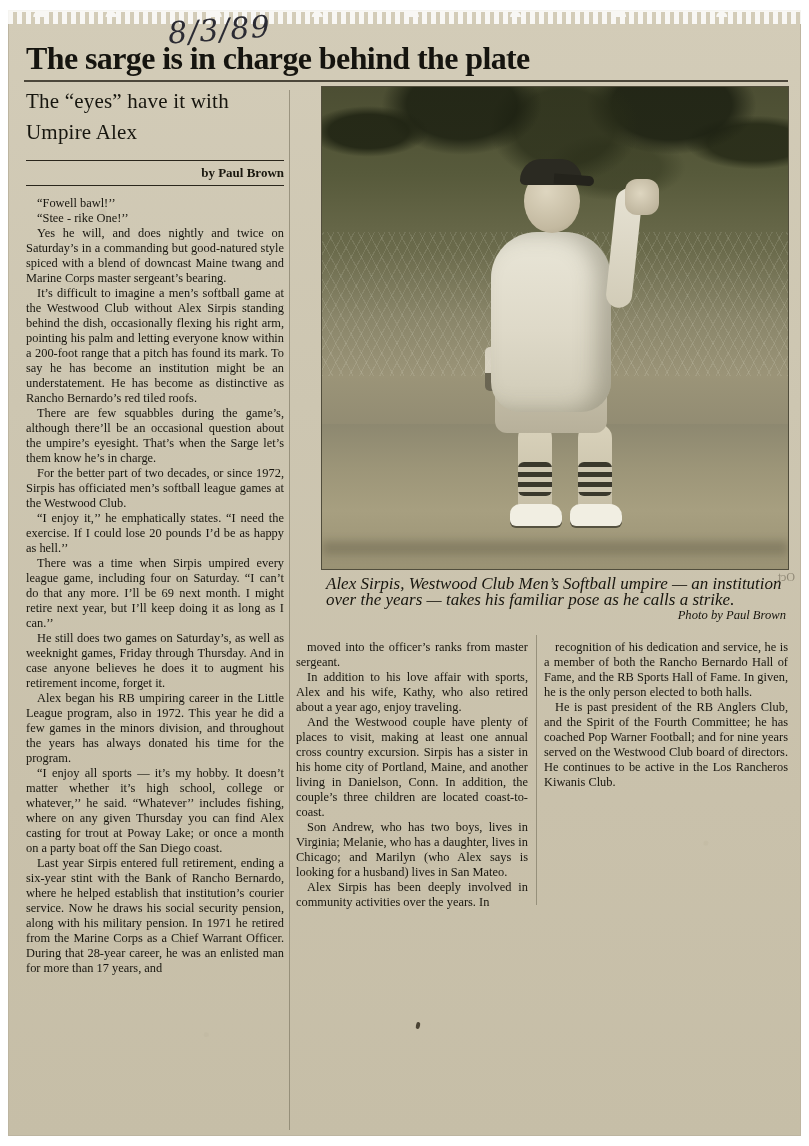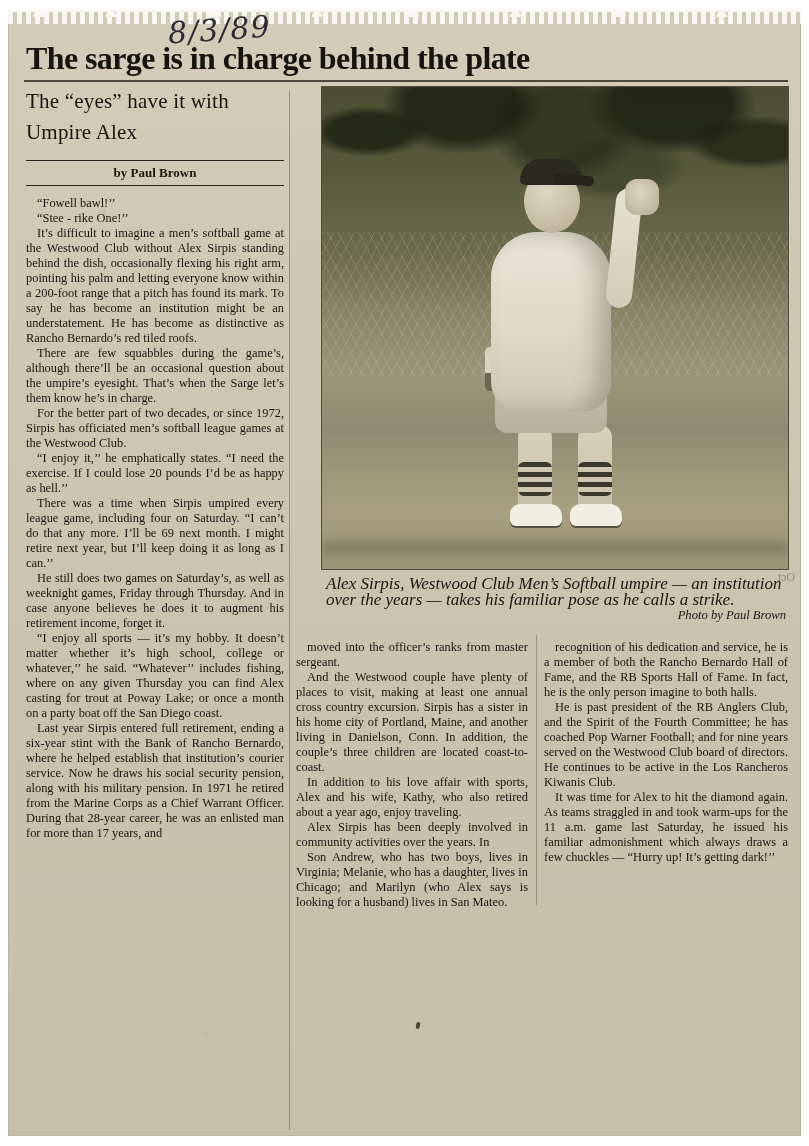--- a/index.html
+++ b/index.html
@@ -124,21 +124,21 @@
     font-size: 21px;
     line-height: 31px;
     color: #17160f;
     letter-spacing: .2px;
   }
   #byline {
     position: absolute;
     left: 18px;
     top: 150px;
     width: 258px;
-    text-align: center;
+    text-align: right;
     font-size: 13px;
     font-weight: bold;
     color: #1a180f;
     border-top: 1px solid #2a261c;
     border-bottom: 1px solid #2a261c;
     padding: 4px 0 4px;
     font-family: Liberation Serif, serif;
   }
 
   
@@ -389,38 +389,39 @@
       <div class="fig fig-head"></div>
       <div class="fig fig-cap"></div>
     </div>
 
     <div id="caption">Alex Sirpis, Westwood Club Men’s Softball umpire — an institution over the years — takes his familiar pose as he calls a strike.</div>
     <div id="photocredit">Photo by Paul Brown</div>
 
     <div class="col" id="col1">
         <p>“Fowell bawl!’’</p>
         <p>“Stee - rike One!’’</p>
+        <p>Yes he will, and does nightly and twice on Saturday’s in a commanding but good-natured style spiced with a blend of downcast Maine twang and Marine Corps master sergeant’s bearing.</p>
         <p>It’s difficult to imagine a men’s softball game at the Westwood Club without Alex Sirpis standing behind the dish, occasionally flexing his right arm, pointing his palm and letting everyone know within a 200-foot range that a pitch has found its mark. To say he has become an institution might be an understatement. He has become as distinctive as Rancho Bernardo’s red tiled roofs.</p>
         <p>There are few squabbles during the game’s, although there’ll be an occasional question about the umpire’s eyesight. That’s when the Sarge let’s them know he’s in charge.</p>
         <p>For the better part of two decades, or since 1972, Sirpis has officiated men’s softball league games at the Westwood Club.</p>
         <p>“I enjoy it,’’ he emphatically states. “I need the exercise. If I could lose 20 pounds I’d be as happy as hell.’’</p>
         <p>There was a time when Sirpis umpired every league game, including four on Saturday. “I can’t do that any more. I’ll be 69 next month. I might retire next year, but I’ll keep doing it as long as I can.’’</p>
         <p>He still does two games on Saturday’s, as well as weeknight games, Friday through Thursday. And in case anyone believes he does it to augment his retirement income, forget it.</p>
+        <p>Alex began his RB umpiring career in the Little League program, also in 1972. This year he did a few games in the minors division, and throughout the years has always donated his time for the program.</p>
         <p>“I enjoy all sports — it’s my hobby. It doesn’t matter whether it’s high school, college or whatever,’’ he said. “Whatever’’ includes fishing, where on any given Thursday you can find Alex casting for trout at Poway Lake; or once a month on a party boat off the San Diego coast.</p>
         <p>Last year Sirpis entered full retirement, ending a six-year stint with the Bank of Rancho Bernardo, where he helped establish that institution’s courier service. Now he draws his social security pension, along with his military pension. In 1971 he retired from the Marine Corps as a Chief Warrant Officer. During that 28-year career, he was an enlisted man for more than 17 years, and</p>
       </div>
     <div class="col" id="col2">
         <p>moved into the officer’s ranks from master sergeant.</p>
+        <p>In addition to his love affair with sports, Alex and his wife, Kathy, who also retired about a year ago, enjoy traveling.</p>
         <p>And the Westwood couple have plenty of places to visit, making at least one annual cross country excursion. Sirpis has a sister in his home city of Portland, Maine, and another living in Danielson, Conn. In addition, the couple’s three children are located coast-to-coast.</p>
-        <p>In addition to his love affair with sports, Alex and his wife, Kathy, who also retired about a year ago, enjoy traveling.</p>
+        <p>Son Andrew, who has two boys, lives in Virginia; Melanie, who has a daughter, lives in Chicago; and Marilyn (who Alex says is looking for a husband) lives in San Mateo.</p>
         <p>Alex Sirpis has been deeply involved in community activities over the years. In</p>
-        <p>Son Andrew, who has two boys, lives in Virginia; Melanie, who has a daughter, lives in Chicago; and Marilyn (who Alex says is looking for a husband) lives in San Mateo.</p>
       </div>
     <div class="col" id="col3">
-        <p>recognition of his dedication and service, he is a member of both the Rancho Bernardo Hall of Fame, and the RB Sports Hall of Fame. In fact, he is the only person imagine to both halls.</p>
+        <p>recognition of his dedication and service, he is a member of both the Rancho Bernardo Hall of Fame, and the RB Sports Hall of Fame. In given, he is the only person elected to both halls.</p>
         <p>He is past president of the RB Anglers Club, and the Spirit of the Fourth Committee; he has coached Pop Warner Football; and for nine years served on the Westwood Club board of directors. He continues to be active in the Los Rancheros Kiwanis Club.</p>
-        <p>It was time for Alex to hit the diamond again. As teams straggled in and took warm-ups for the 11 a.m. game last Saturday, he issued his familiar admonishment which always draws a few chuckles — “Hurry up! It’s getting dark!’’</p>
       </div>
 
     <div id="ghost">Oct</div>
     <div id="speck"></div>
   </div>
 </div>
 
 </body></html>

